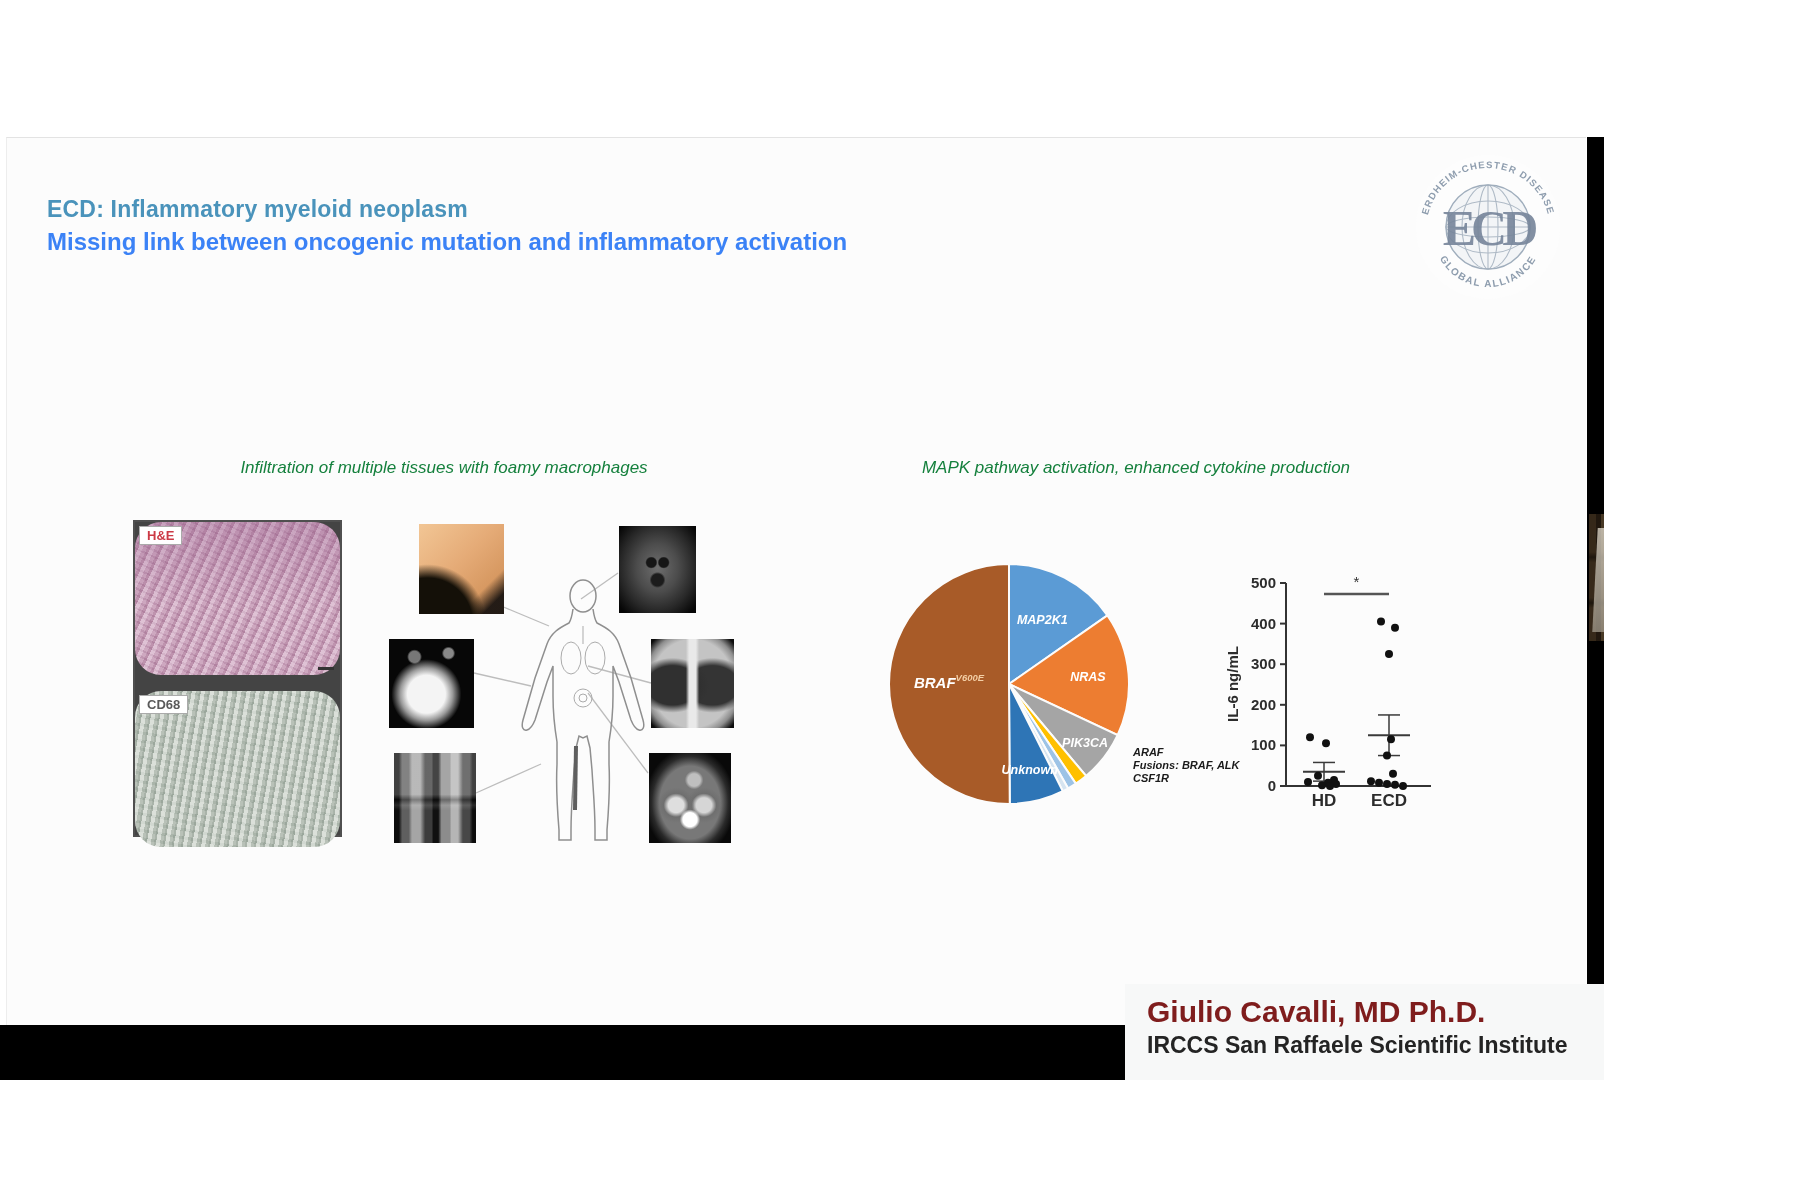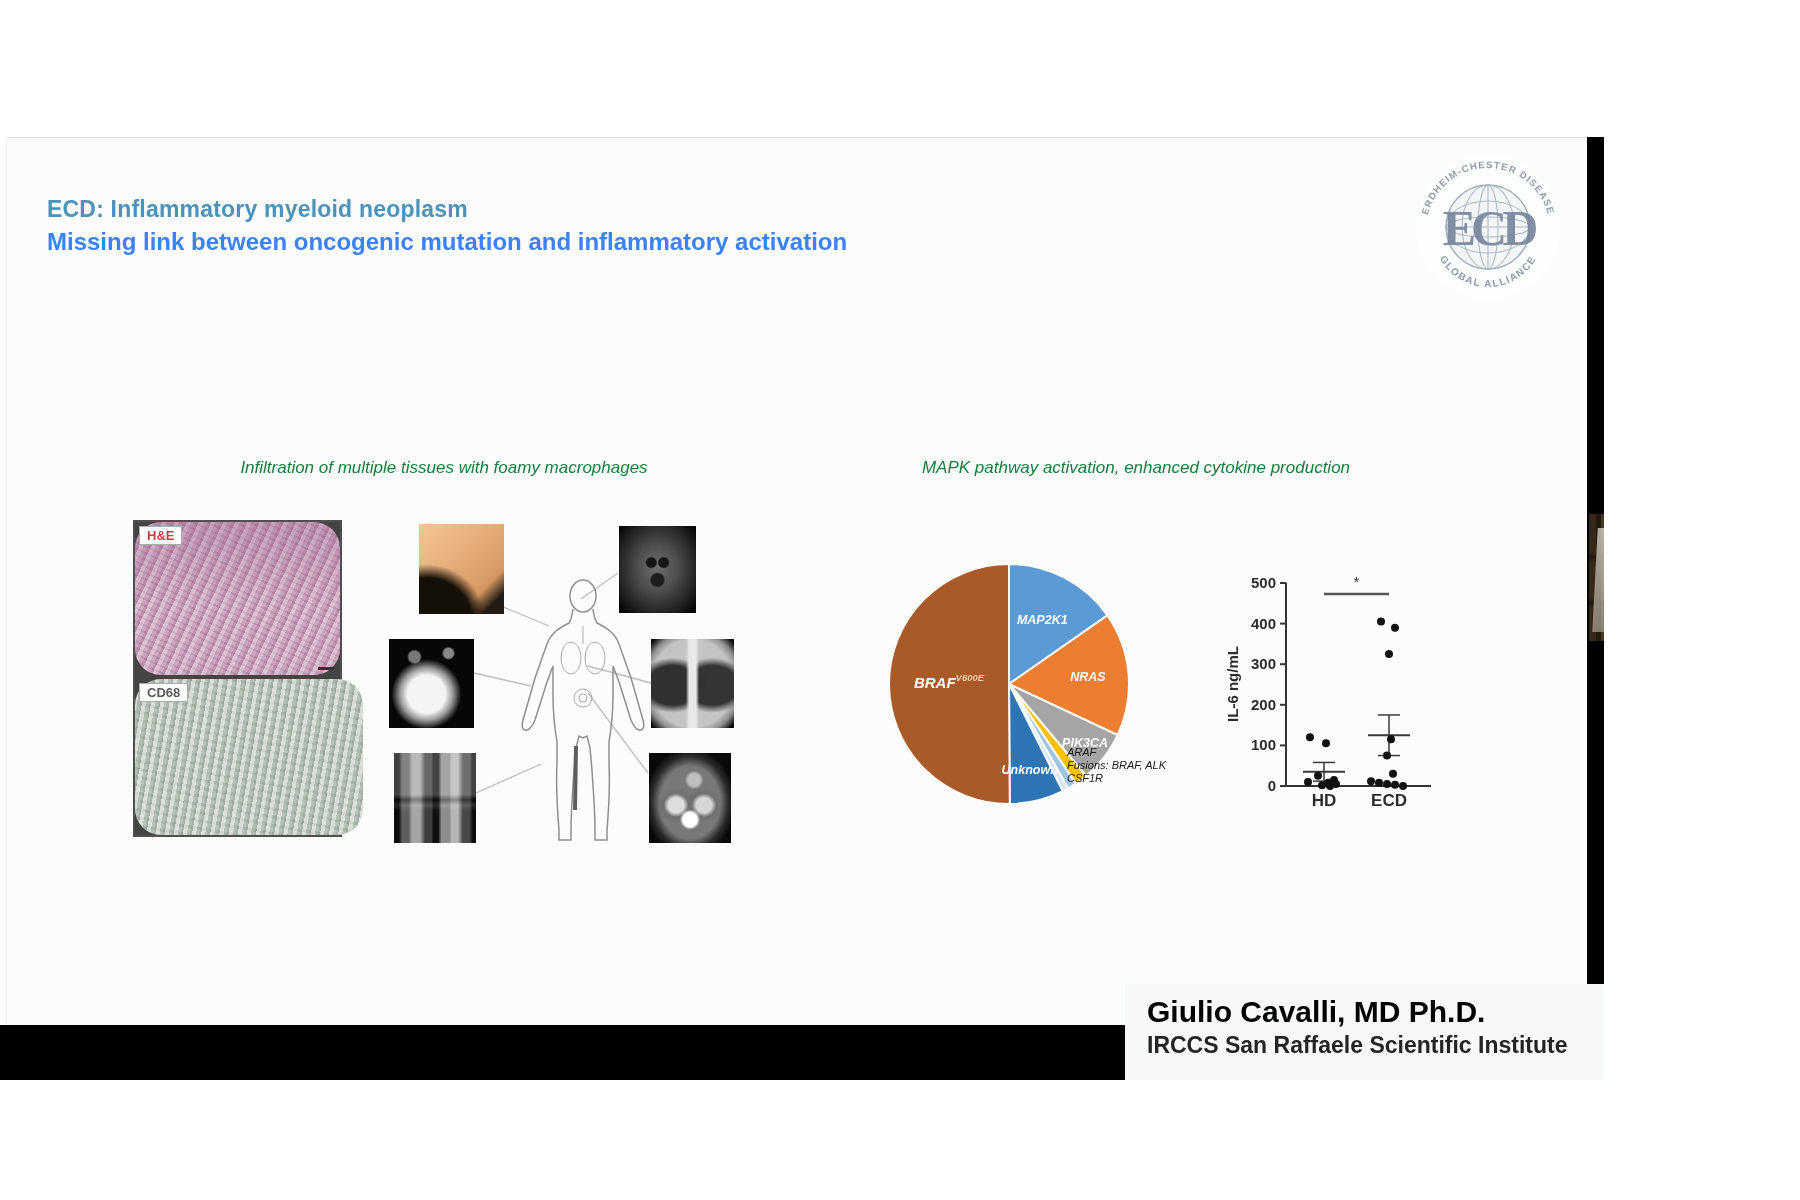--- a/index.html
+++ b/index.html
@@ -14,23 +14,23 @@
            font-size:17px;color:#15803d;}
   .caption.left{left:97px;} .caption.right{left:789px;}
   
   .histo{position:absolute;left:126px;top:382px;width:209px;height:317px;border:2px solid #4f4f4f;
          box-sizing:border-box;background:#444;}
   .histo .pane{position:relative;width:100%;border-radius:26px;}
   .pane.hne{height:153px;background:#d7b6c9;background-image:
       linear-gradient(180deg,rgba(145,85,135,.30),rgba(255,255,255,0) 55%),
       repeating-linear-gradient(115deg,rgba(150,90,130,.38) 0 3px,rgba(232,208,226,.45) 3px 7px,rgba(186,138,172,.32) 7px 11px),
       repeating-linear-gradient(25deg,rgba(120,60,100,.22) 0 2px,rgba(0,0,0,0) 2px 6px);}
-  .pane.cd68{height:156px;margin-top:4px;background:#c8cec6;background-image:
+  .pane.cd68{height:156px;margin-top:16px;background:#c8cec6;background-image:
       repeating-linear-gradient(100deg,rgba(90,110,95,.28) 0 2px,rgba(238,242,237,.5) 2px 6px,rgba(148,163,150,.3) 6px 9px),
-      repeating-linear-gradient(10deg,rgba(100,120,105,.2) 0 3px,rgba(0,0,0,0) 3px 8px); padding-left: 23px;}
+      repeating-linear-gradient(10deg,rgba(100,120,105,.2) 0 3px,rgba(0,0,0,0) 3px 8px);}
   .stain-chip{position:absolute;left:4px;top:4px;background:#fff;border:1px solid #aaa;
          padding:1px 7px;font-size:13px;font-weight:bold;}
   .chip-hne{color:var(--hne-red);} .chip-cd68{color:#5a5a5a;}
   .scalebar{position:absolute;right:6px;bottom:5px;width:16px;height:3px;background:#333;}
   
   .scan{position:absolute;overflow:hidden;}
   .scan.skin{left:412px;top:386px;width:85px;height:90px;background:
       radial-gradient(circle at 10% 110%,#141008 0 36%,rgba(0,0,0,0) 47%),
       linear-gradient(315deg,rgba(26,21,18,.95) 0 12%,rgba(0,0,0,0) 26%),
       linear-gradient(135deg,#f2c695 0%,#e5ab77 45%,#d89a63 72%,#cf8e55 100%);}
@@ -53,27 +53,27 @@
       linear-gradient(90deg,#0c0c0c 0 6%,#5f5f5f 10% 18%,#a5a5a5 22% 32%,#3c3c3c 38% 46%,#101010 48% 54%,#8c8c8c 58% 68%,#b5b5b5 70% 78%,#474747 84% 92%,#0c0c0c 96%);}
   .scan.abd{left:642px;top:615px;width:82px;height:90px;background:
       radial-gradient(circle at 50% 74%,#ffffff 0 9%,rgba(0,0,0,0) 13%),
       radial-gradient(ellipse at 33% 58%,#dedede 0 10%,#6f6f6f 16%,rgba(0,0,0,0) 24%),
       radial-gradient(ellipse at 67% 58%,#d6d6d6 0 10%,#6f6f6f 16%,rgba(0,0,0,0) 24%),
       radial-gradient(circle at 55% 30%,#bfbfbf 0 8%,rgba(0,0,0,0) 12%),
       radial-gradient(ellipse at 50% 55%,#787878 0 52%,#2a2a2a 66%,rgba(0,0,0,0) 78%),#090909;}
   svg{display:block;}
   .conn{position:absolute;left:0;top:0;pointer-events:none;}
   
-  .callout{position:absolute;left:1060px;top:608px;font-size:11px;font-weight:normal;
+  .callout{position:absolute;left:1126px;top:608px;font-size:11px;font-weight:bold;
            font-style:italic;color:#1a1a1a;line-height:13px;}
   
   .right-col{position:absolute;left:1587px;top:137px;width:213px;height:847px;background:#000;}
   .bottom-bar{position:absolute;left:0;top:1025px;width:1125px;height:55px;background:#000;}
   .banner{position:absolute;left:1125px;top:984px;width:593px;height:96px;background:#f7f8f8;box-sizing:border-box;padding:10px 0 0 22px;}
-  .banner .name{font-size:30px;font-weight:bold;color:#000000;line-height:36px;}
+  .banner .name{font-size:30px;font-weight:bold;color:#7f1d1d;line-height:36px;}
   .banner .affil{font-size:23px;font-weight:bold;color:#242424;line-height:30px;}
   .teal-block{position:absolute;left:1718px;top:984px;width:82px;height:96px;background:var(--accent-teal);}
   
   .webcam{position:absolute;left:1589px;top:514px;width:211px;height:127px;overflow:hidden;
           background:linear-gradient(180deg,#17120d,#2b2014);box-shadow:inset 0 0 26px rgba(0,0,0,.85);}
   .webcam .shelf{position:absolute;left:0;top:0;width:100%;height:100%;opacity:.85;background:
       linear-gradient(180deg,rgba(0,0,0,0) 30%,rgba(0,0,0,.45) 34%,rgba(0,0,0,0) 38%,rgba(0,0,0,0) 66%,rgba(0,0,0,.5) 70%,rgba(0,0,0,0) 74%),
       repeating-linear-gradient(90deg,#3d2e1d 0 7px,#241a10 7px 12px,#51402a 12px 18px,#2c2014 18px 26px,#6a5638 26px 30px,#241a10 30px 38px);}
   .webcam .curtain{position:absolute;left:6px;top:14px;width:24px;height:104px;opacity:.8;
       background:linear-gradient(180deg,#d9d2c4,#9a9284);transform:skewX(-3deg);}

